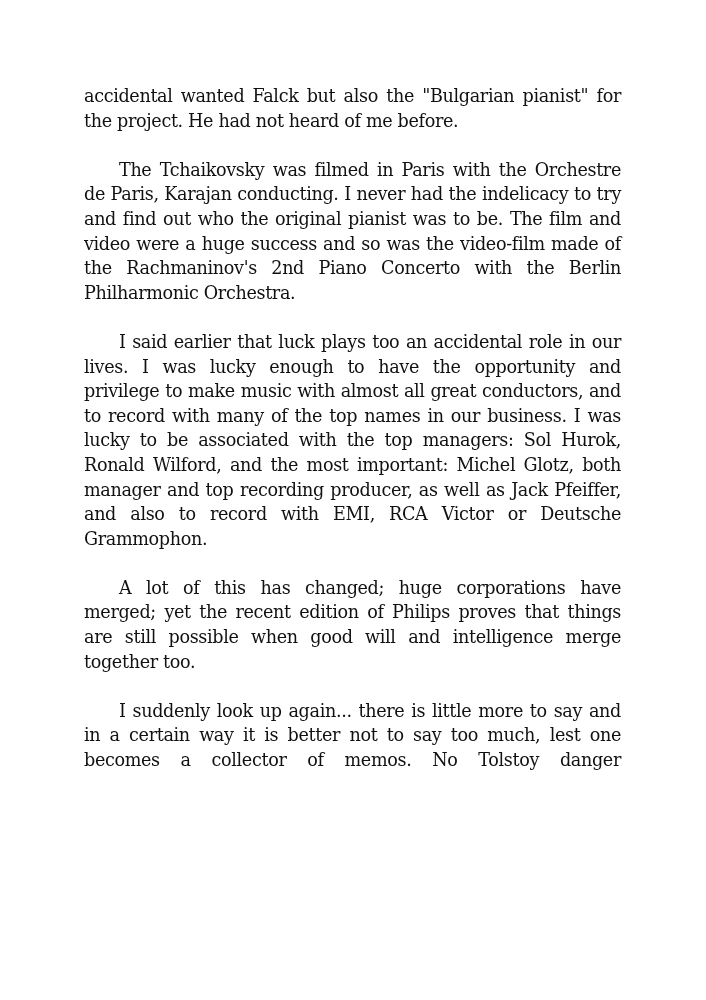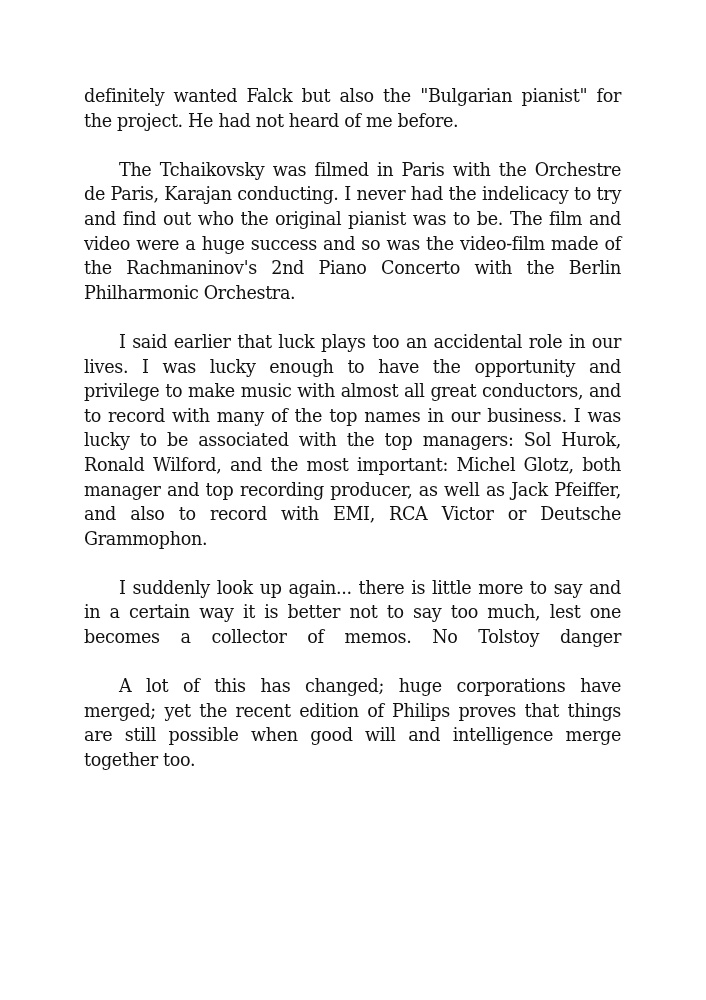--- a/index.html
+++ b/index.html
@@ -34,18 +34,18 @@
       text-indent: 35px;
     }
     .para.continued {
       text-align-last: justify;
     }
   </style>
 </head>
 <body>
 
 <div class="page">
-  <p class="para">definitely wanted Falck but also the "Bulgarian pianist" for the project. He had not heard of me before.</p>
+  <p class="para">accidental wanted Falck but also the "Bulgarian pianist" for the project. He had not heard of me before.</p>
   <p class="para indent">The Tchaikovsky was filmed in Paris with the Orchestre de Paris, Karajan conducting. I never had the indelicacy to try and find out who the original pianist was to be. The film and video were a huge success and so was the video-film made of the Rachmaninov's 2nd Piano Concerto with the Berlin Philharmonic Orchestra.</p>
   <p class="para indent">I said earlier that luck plays too an accidental role in our lives. I was lucky enough to have the opportunity and privilege to make music with almost all great conductors, and to record with many of the top names in our business. I was lucky to be associated with the top managers: Sol Hurok, Ronald Wilford, and the most important: Michel Glotz, both manager and top recording producer, as well as Jack Pfeiffer, and also to record with EMI, RCA Victor or Deutsche Grammophon.</p>
+  <p class="para indent">A lot of this has changed; huge corporations have merged; yet the recent edition of Philips proves that things are still possible when good will and intelligence merge together too.</p>
   <p class="para indent continued">I suddenly look up again... there is little more to say and in a certain way it is better not to say too much, lest one becomes a collector of memos. No Tolstoy danger</p>
-  <p class="para indent">A lot of this has changed; huge corporations have merged; yet the recent edition of Philips proves that things are still possible when good will and intelligence merge together too.</p>
 </div>
 
 </body></html>

